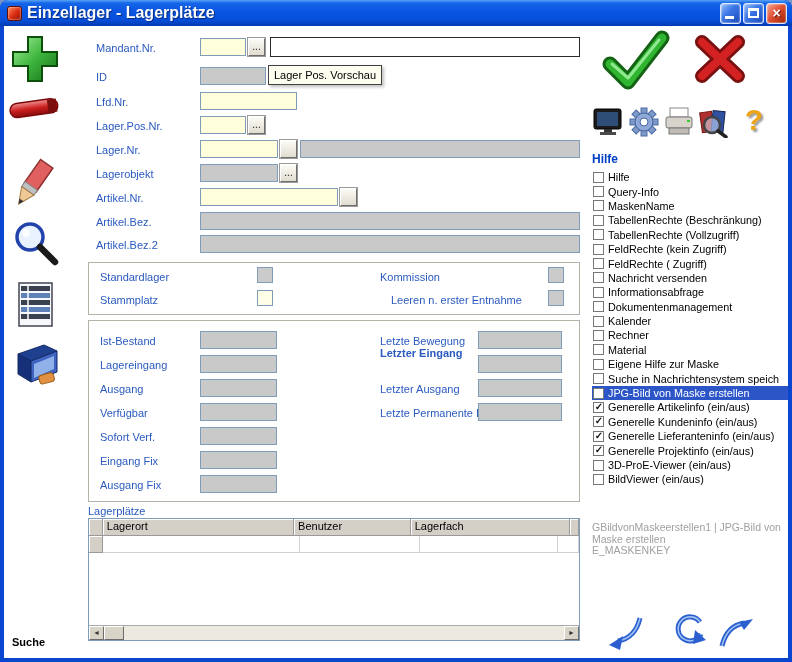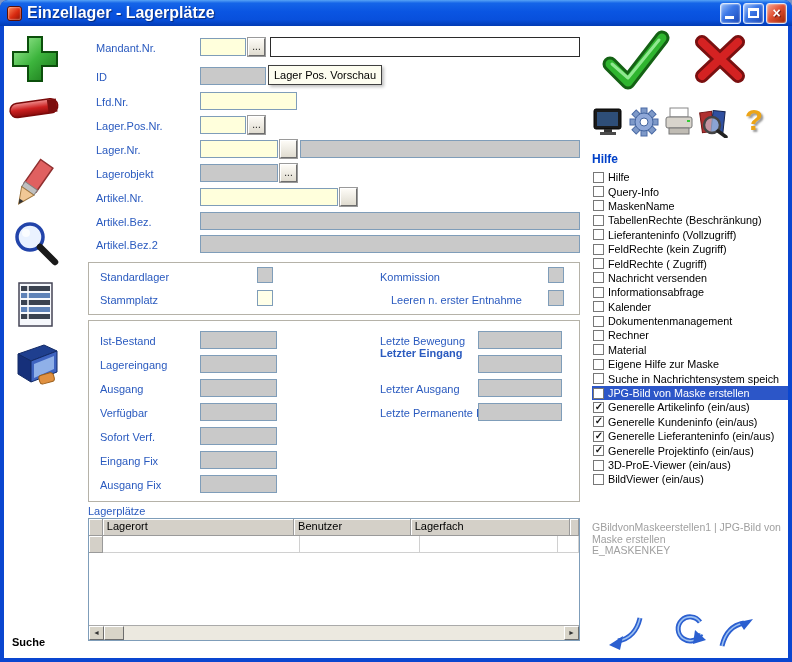--- a/index.html
+++ b/index.html
@@ -337,21 +337,21 @@
     <div class="hitem">
         <span class="hcb">
           <span class="hmark"></span>
         </span>
         <span>TabellenRechte (Beschränkung)</span>
       </div>
     <div class="hitem">
         <span class="hcb">
           <span class="hmark"></span>
         </span>
-        <span>Lieferanteninfo (Vollzugriff)</span>
+        <span>TabellenRechte (Vollzugriff)</span>
       </div>
     <div class="hitem">
         <span class="hcb">
           <span class="hmark"></span>
         </span>
         <span>FeldRechte (kein Zugriff)</span>
       </div>
     <div class="hitem">
         <span class="hcb">
           <span class="hmark"></span>
@@ -367,27 +367,27 @@
     <div class="hitem">
         <span class="hcb">
           <span class="hmark"></span>
         </span>
         <span>Informationsabfrage</span>
       </div>
     <div class="hitem">
         <span class="hcb">
           <span class="hmark"></span>
         </span>
+        <span>Dokumentenmanagement</span>
+      </div>
+    <div class="hitem">
+        <span class="hcb">
+          <span class="hmark"></span>
+        </span>
         <span>Kalender</span>
-      </div>
-    <div class="hitem">
-        <span class="hcb">
-          <span class="hmark"></span>
-        </span>
-        <span>Dokumentenmanagement</span>
       </div>
     <div class="hitem">
         <span class="hcb">
           <span class="hmark"></span>
         </span>
         <span>Rechner</span>
       </div>
     <div class="hitem">
         <span class="hcb">
           <span class="hmark"></span>

